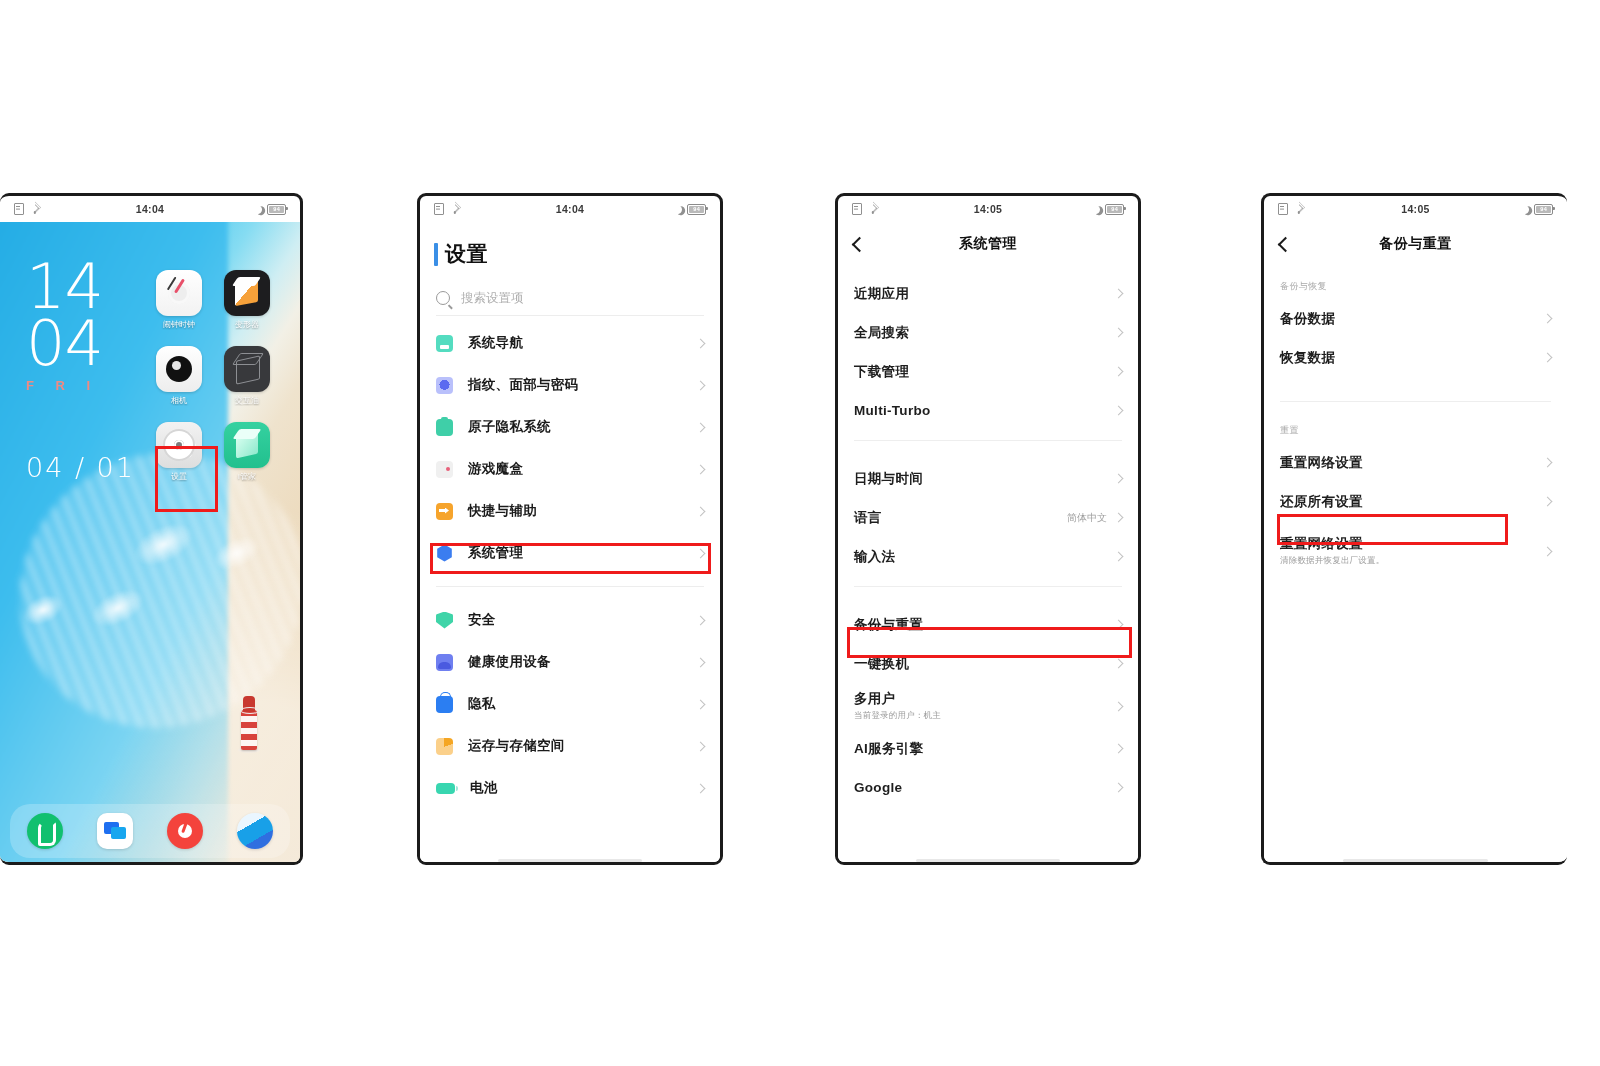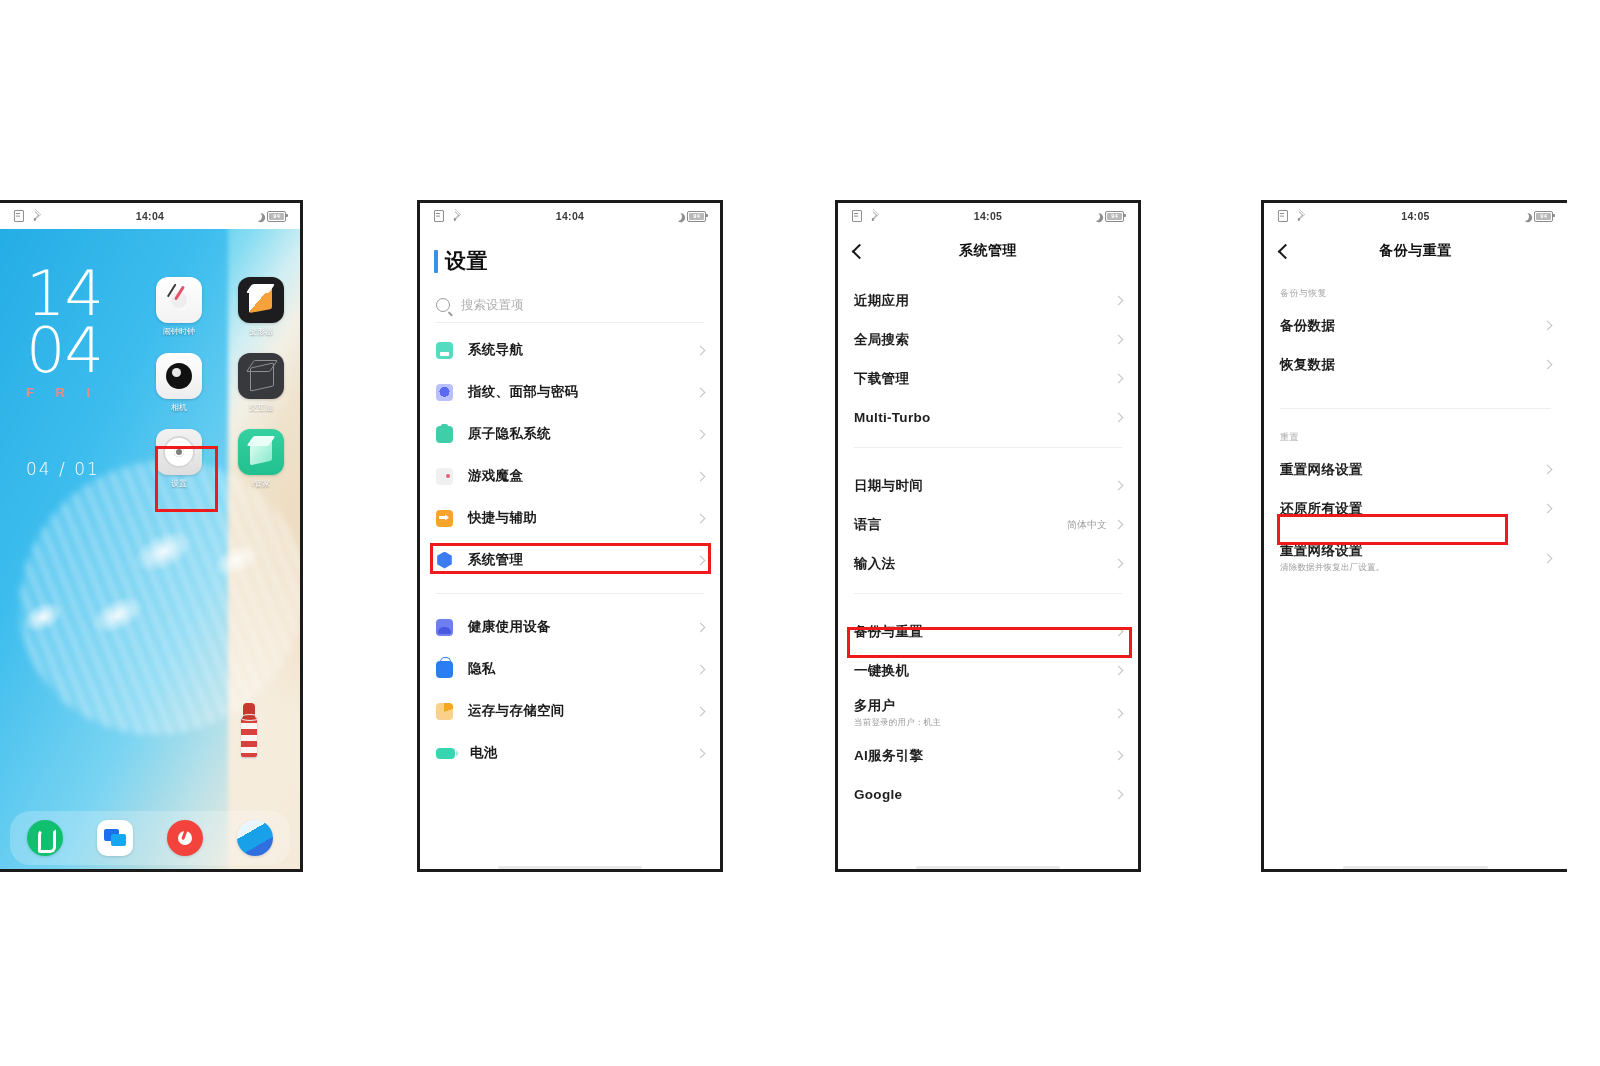--- a/index.html
+++ b/index.html
@@ -5,22 +5,22 @@
   html,body{margin:0;padding:0;}
   body{
     width:1600px;height:1066px;background:#ffffff;
     font-family:"Liberation Sans","DejaVu Sans",sans-serif;
     overflow:hidden;position:relative;
   }
   .stage{position:absolute;inset:0;}
 
   
   .phone{
-    position:absolute;top:200px;width:306px;height:672px;
-    background:#fff;border:3px solid #1b1b1b;border-radius:0;
+    position:absolute;top:193px;width:306px;height:672px;
+    background:#fff;border:3px solid #1b1b1b;border-radius:9px;
     overflow:hidden;box-sizing:border-box;
   }
   #phone1{left:0px;width:303px;border-left:none;}
   #phone2{left:417px;}
   #phone3{left:835px;}
   #phone4{left:1261px;width:306px;border-right:none;}
 
   
   .statusbar{
     position:relative;height:26px;display:flex;align-items:center;
@@ -75,25 +75,25 @@
       radial-gradient(closest-side,rgba(255,255,255,.95),rgba(255,255,255,0) 70%) 10% 40%/60px 38px no-repeat,
       radial-gradient(closest-side,rgba(255,255,255,.9),rgba(255,255,255,0) 70%) 34% 60%/80px 44px no-repeat,
       radial-gradient(closest-side,rgba(255,255,255,.9),rgba(255,255,255,0) 70%) 62% 35%/90px 50px no-repeat,
       radial-gradient(closest-side,rgba(255,255,255,.85),rgba(255,255,255,0) 70%) 85% 62%/70px 40px no-repeat;
     filter:blur(1px);}
 
   .clockw{position:absolute;left:26px;top:36px;color:#fff;}
   .clock-hh,.clock-mm{font-size:62px;line-height:.92;font-weight:300;letter-spacing:-1px;
     font-family:"DejaVu Sans",sans-serif;}
   .clock-dow{font-size:13px;letter-spacing:9px;color:#f08a83;margin-top:6px;font-weight:600;}
-  .clock-date{position:absolute;left:0;top:194px;font-size:17px;color:#fff;letter-spacing:2px;
+  .clock-date{position:absolute;left:0;top:194px;font-size:27px;color:#fff;letter-spacing:2px;
     font-weight:300;font-family:"DejaVu Sans",sans-serif;white-space:nowrap;}
 
   .appgrid{position:absolute;left:156px;top:48px;width:140px;}
-  .approw{display:flex;gap:36px;margin-bottom:16px;}
+  .approw{display:flex;gap:22px;margin-bottom:16px;}
   .app{width:46px;text-align:center;}
   .appicon{width:46px;height:46px;border-radius:12px;position:relative;overflow:hidden;
     box-shadow:0 1px 3px rgba(0,0,0,.18);}
   .applabel{font-size:8px;color:#fff;margin-top:3px;text-shadow:0 1px 2px rgba(0,0,0,.45);
     white-space:nowrap;overflow:hidden;}
 
   
   .ai-clock{background:linear-gradient(#ffffff,#f2f2f2);}
   .ai-clock:before{content:"";position:absolute;left:12px;top:12px;width:22px;height:22px;
     border-radius:50%;background:#eeeeee;box-shadow:inset 0 0 0 3px #f8f8f8;}
@@ -402,20 +402,25 @@
         <span class="sicon i-sys"></span>
         <span class="stxt">系统管理</span>
         <span class="chev"></span>
       </div>
 
       <div class="gap"></div>
       <div class="divider"></div>
       <div class="gap"></div>
 
       <div class="srow">
+        <span class="sicon i-secure"></span>
+        <span class="stxt">安全</span>
+        <span class="chev"></span>
+      </div>
+      <div class="srow">
         <span class="sicon i-health"></span>
         <span class="stxt">健康使用设备</span>
         <span class="chev"></span>
       </div>
       <div class="srow">
         <span class="sicon i-privacy"></span>
         <span class="stxt">隐私</span>
         <span class="chev"></span>
       </div>
       <div class="srow">

